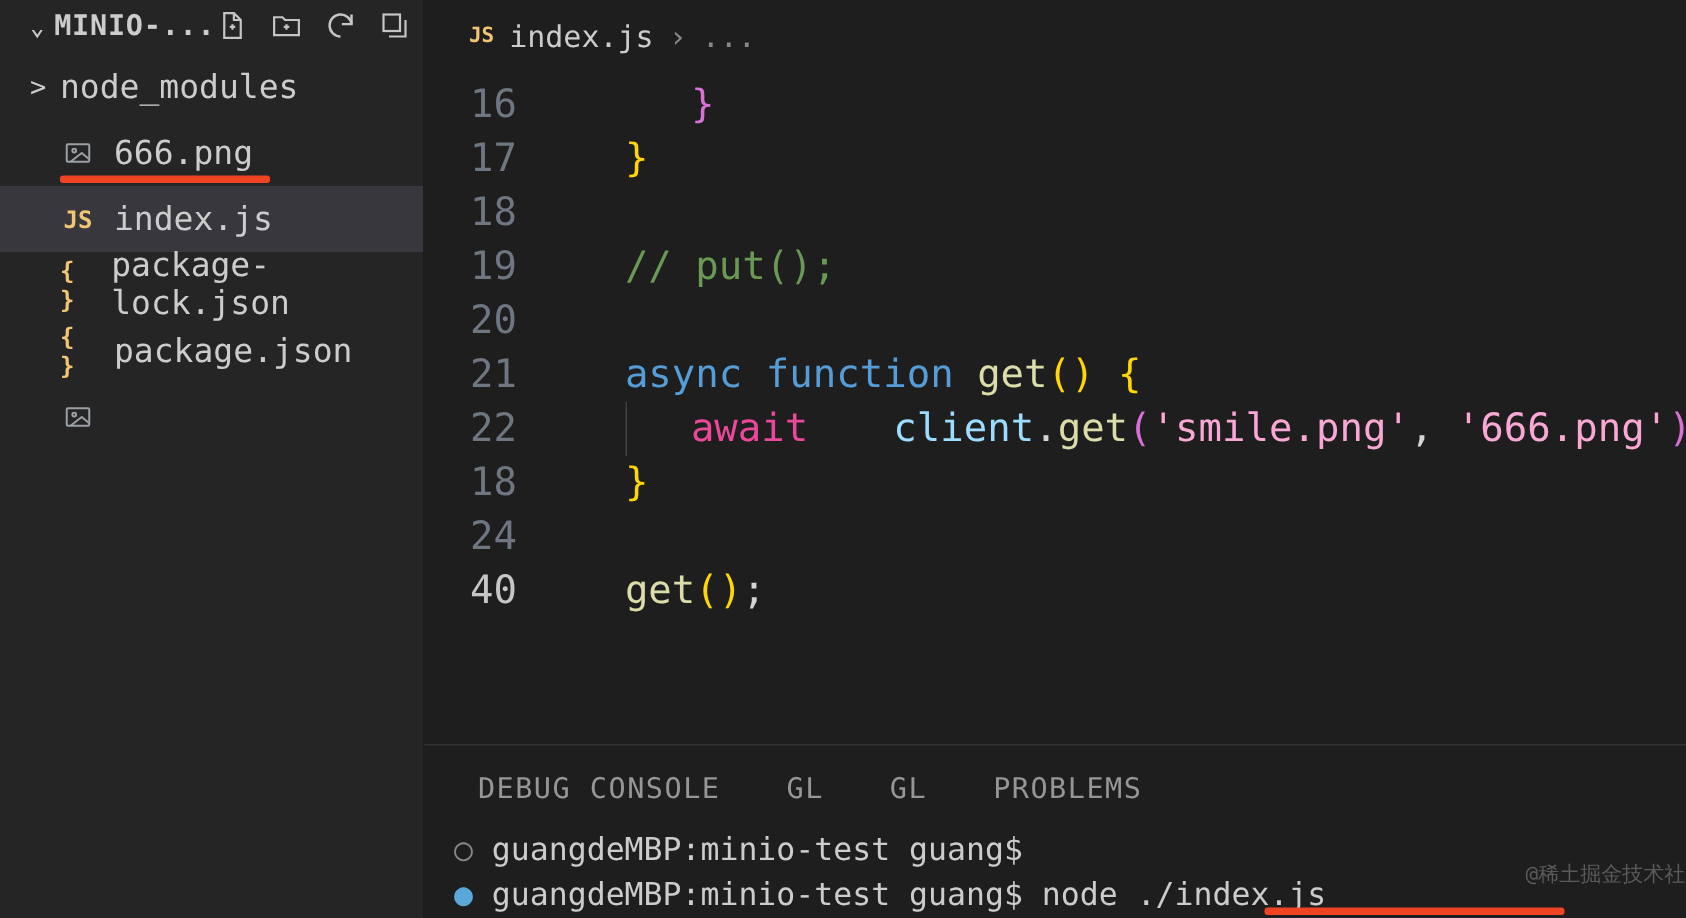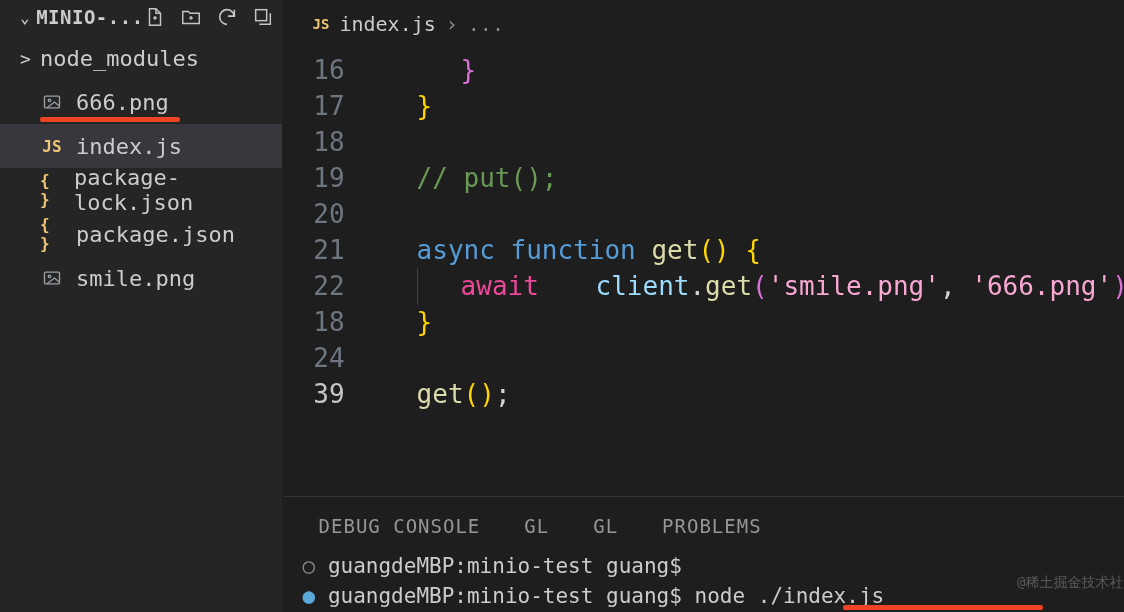--- a/index.html
+++ b/index.html
@@ -253,21 +253,20 @@
         <span>package.json</span>
       </div>
       <div class="tree-item">
         <span class="ficon ic-img">
           <svg width="20" height="20" viewBox="0 0 24 24" fill="none" stroke="#9aa0a6" stroke-width="1.6">
             <rect x="3" y="5" width="18" height="14" rx="1"></rect>
             <circle cx="9" cy="10" r="1.5"></circle>
             <path d="M21 17l-6-5-9 7"></path>
           </svg>
         </span>
-        <span>smile.png</span>
       </div>
     </div>
 </div>
 
 <div class="main">
   <div class="breadcrumb">
     <span class="ic-js">JS</span>
     <span>index.js</span>
     <span class="sep">›</span>
     <span class="dots">...</span>
@@ -277,21 +276,21 @@
     <div class="gutter" id="gutter">
         <div class="ln">16</div>
         <div class="ln">17</div>
         <div class="ln">18</div>
         <div class="ln">19</div>
         <div class="ln">20</div>
         <div class="ln">21</div>
         <div class="ln">22</div>
         <div class="ln">18</div>
         <div class="ln">24</div>
-        <div class="ln current">39</div>
+        <div class="ln current">40</div>
       </div>
     <div class="code" id="code"><div class="code-line"><span style="display:inline-block;width:44px"></span><span style="display:inline-block;width:44px"></span><span class="tk-brace2">}</span></div><div class="code-line"><span style="display:inline-block;width:44px"></span><span class="tk-brace">}</span></div><div class="code-line"></div><div class="code-line"><span style="display:inline-block;width:44px"></span><span class="tk-comment">// put();</span></div><div class="code-line"></div><div class="code-line"><span style="display:inline-block;width:44px"></span><span class="tk-kw">async</span><span class="tk-plain"> </span><span class="tk-kw">function</span><span class="tk-plain"> </span><span class="tk-fn">get</span><span class="tk-brace">()</span><span class="tk-plain"> </span><span class="tk-brace">{</span></div><div class="code-line"><span style="display:inline-block;width:44px"></span><span class="indent-guide"></span><span class="tk-kw2">await</span><span class="tk-plain"> </span><span class="tk-var">client</span><span class="tk-dot">.</span><span class="tk-fn">get</span><span class="tk-paren2">(</span><span class="tk-str">'smile.png'</span><span class="tk-plain">, </span><span class="tk-str">'666.png'</span><span class="tk-paren2">)</span><span class="tk-plain">;</span></div><div class="code-line"><span style="display:inline-block;width:44px"></span><span class="tk-brace">}</span></div><div class="code-line"></div><div class="code-line"><span style="display:inline-block;width:44px"></span><span class="tk-fn">get</span><span class="tk-brace">()</span><span class="tk-plain">;</span></div></div>
   </div>
 
   <div class="panel">
     <div class="panel-tabs" id="panel-tabs">
         <span class="tab">DEBUG CONSOLE</span>
         <span class="tab">GL</span>
         <span class="tab">GL</span>
         <span class="tab">PROBLEMS</span>

